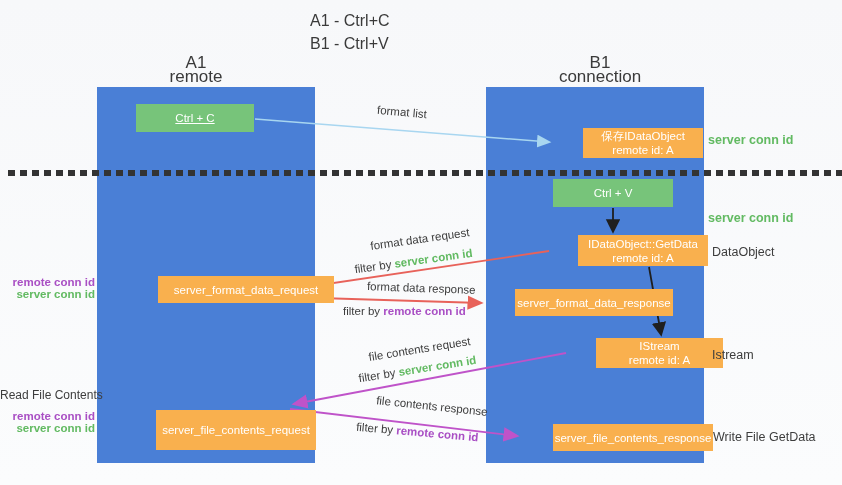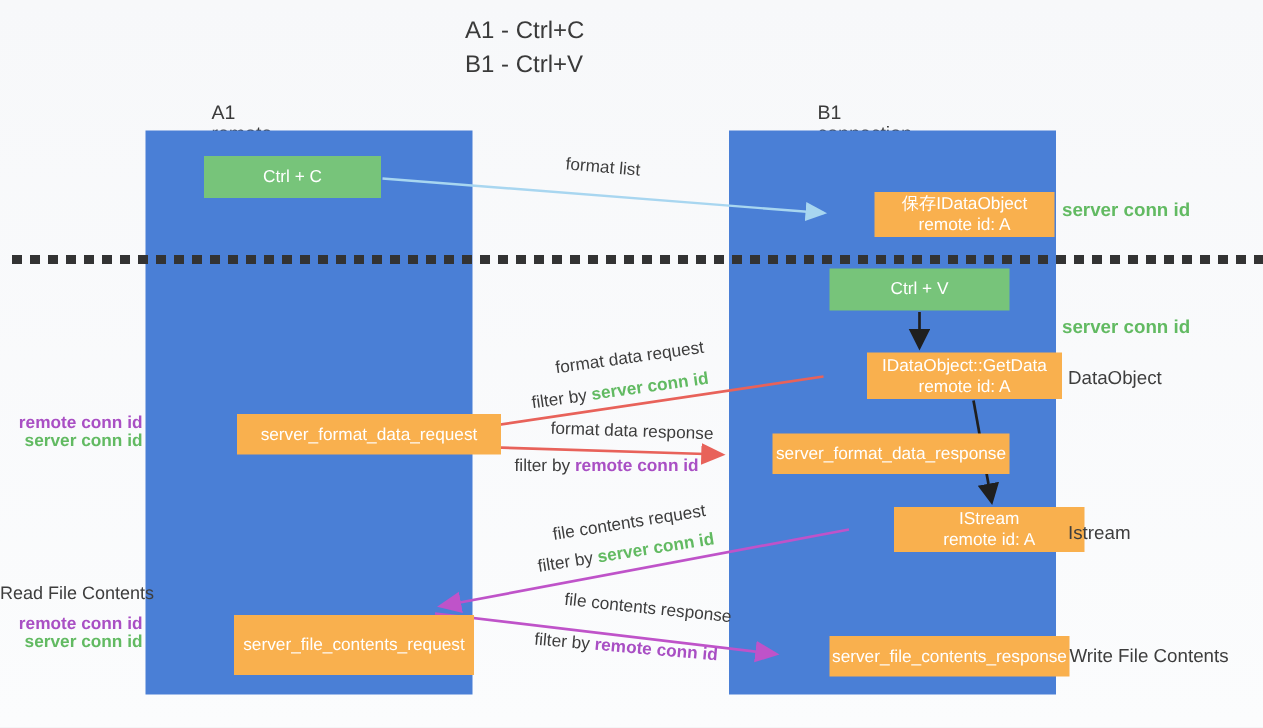--- a/index.html
+++ b/index.html
@@ -4,22 +4,22 @@
 <style>
   html,body{margin:0;padding:0;background:#f2f3f5;}
   .canvas{
     position:relative;width:842px;height:485px;overflow:hidden;
     background:linear-gradient(#f7f8fa,#fbfcfd);
     font-family:"Liberation Sans",sans-serif;
     color:var(--text-dark,#3d3d3d);
   }
   .title{position:absolute;left:310px;top:9px;width:200px;text-align:left;
     font-size:16px;line-height:23px;color:#3a3a3a;}
-  .col-header{position:absolute;top:68px;width:110px;text-align:left;
-    font-size:13px;line-height:14px;color:#3a3a3a;}
+  .col-header{position:absolute;top:56px;width:110px;text-align:center;
+    font-size:17px;line-height:14px;color:#3a3a3a;}
   .column{position:absolute;top:87px;width:218px;height:376px;background:var(--col-blue);}
   .box{position:absolute;display:flex;flex-direction:column;align-items:center;
     justify-content:center;color:#fff;font-size:11.5px;line-height:14px;
     text-align:center;white-space:nowrap;}
   .green{background:var(--box-green);}
   .orange{background:var(--box-orange);margin-left:28px;}
   .dotted{position:absolute;left:8px;top:170px;width:834px;height:6px;
     background:repeating-linear-gradient(90deg,#333 0 7px,transparent 7px 12px);}
   .arrows{position:absolute;left:0;top:0;pointer-events:none;}
   .l-lb{stroke:var(--arrow-lightblue);stroke-width:1.6;}
@@ -78,21 +78,21 @@
     </defs>
     <line class="l-lb" x1="255" y1="119" x2="549" y2="142" marker-end="url(#m-lb)"></line>
     <line class="l-blk" x1="613" y1="208" x2="613" y2="231" marker-end="url(#m-blk)"></line>
     <line class="l-red" x1="549" y1="251" x2="293" y2="289" marker-end="url(#m-red)"></line>
     <line class="l-red" x1="287" y1="297" x2="481" y2="303" marker-end="url(#m-red)"></line>
     <line class="l-blk" x1="649" y1="267" x2="661" y2="334" marker-end="url(#m-blk)"></line>
     <line class="l-mag" x1="566" y1="353" x2="294" y2="404" marker-end="url(#m-mag)"></line>
     <line class="l-mag" x1="290" y1="409" x2="517" y2="436" marker-end="url(#m-mag)"></line>
   </svg>
 
-  <div class="box green" style="left:136px;top:104px;width:118px;height:28px;">
+  <div class="box green" style="left:136px;top:104px;width:118px;height:28px;text-decoration:underline;">
     <span>Ctrl + C</span>
   </div>
   <div class="box orange" style="left:130px;top:276px;width:176px;height:27px;">
     <span>server_format_data_request</span>
   </div>
   <div class="box orange" style="left:128px;top:410px;width:160px;height:40px;">
     <span>server_file_contents_request</span>
   </div>
 
   <div class="box orange" style="left:555px;top:128px;width:120px;height:30px;">
@@ -136,21 +136,21 @@
 
   <div class="ann" style="left:376px;top:400px;transform:rotate(6deg);">file contents response</div>
   <div class="ann" style="left:356px;top:426px;transform:rotate(5deg);">
     <span>filter by </span><span class="bold-purple">remote conn id</span>
   </div>
 
   <div class="side-label green" style="left:708px;top:133px;">server conn id</div>
   <div class="side-label green" style="left:708px;top:211px;">server conn id</div>
   <div class="side-label" style="left:712px;top:245px;">DataObject</div>
   <div class="side-label" style="left:712px;top:348px;">Istream</div>
-  <div class="side-label" style="left:713px;top:430px;">Write File Contents</div>
+  <div class="side-label" style="left:713px;top:430px;">Write File GetData</div>
 
   <div class="left-labels" style="top:276px;">
     <div class="bold-purple">remote conn id</div>
     <div class="bold-green">server conn id</div>
   </div>
   <div class="read-label" style="top:388px;">Read File Contents</div>
   <div class="left-labels" style="top:410px;">
     <div class="bold-purple">remote conn id</div>
     <div class="bold-green">server conn id</div>
   </div>

